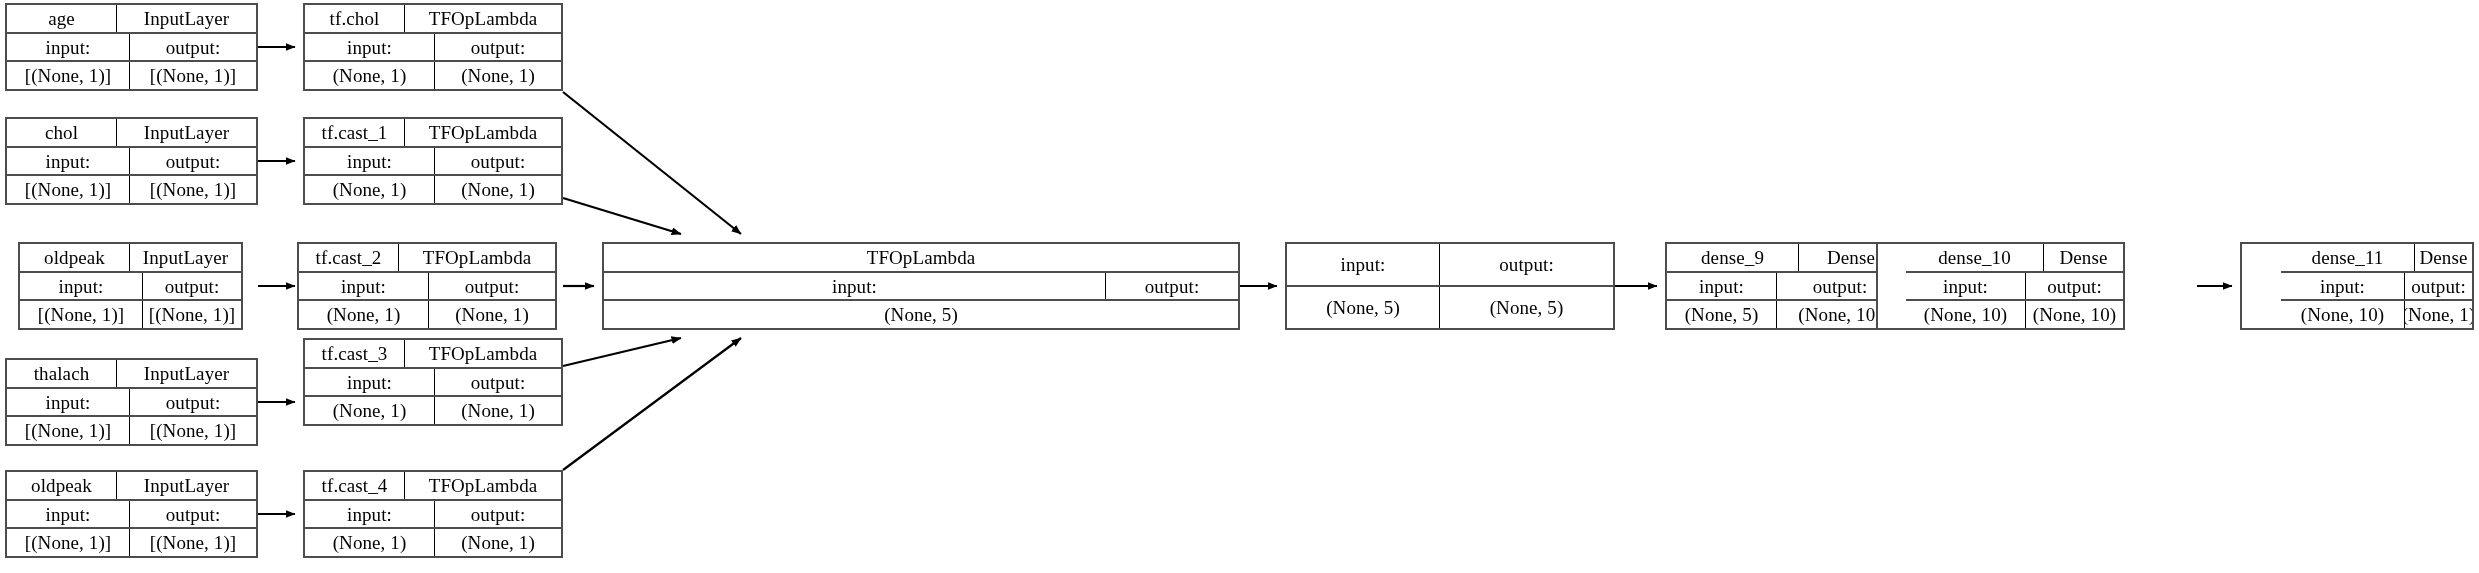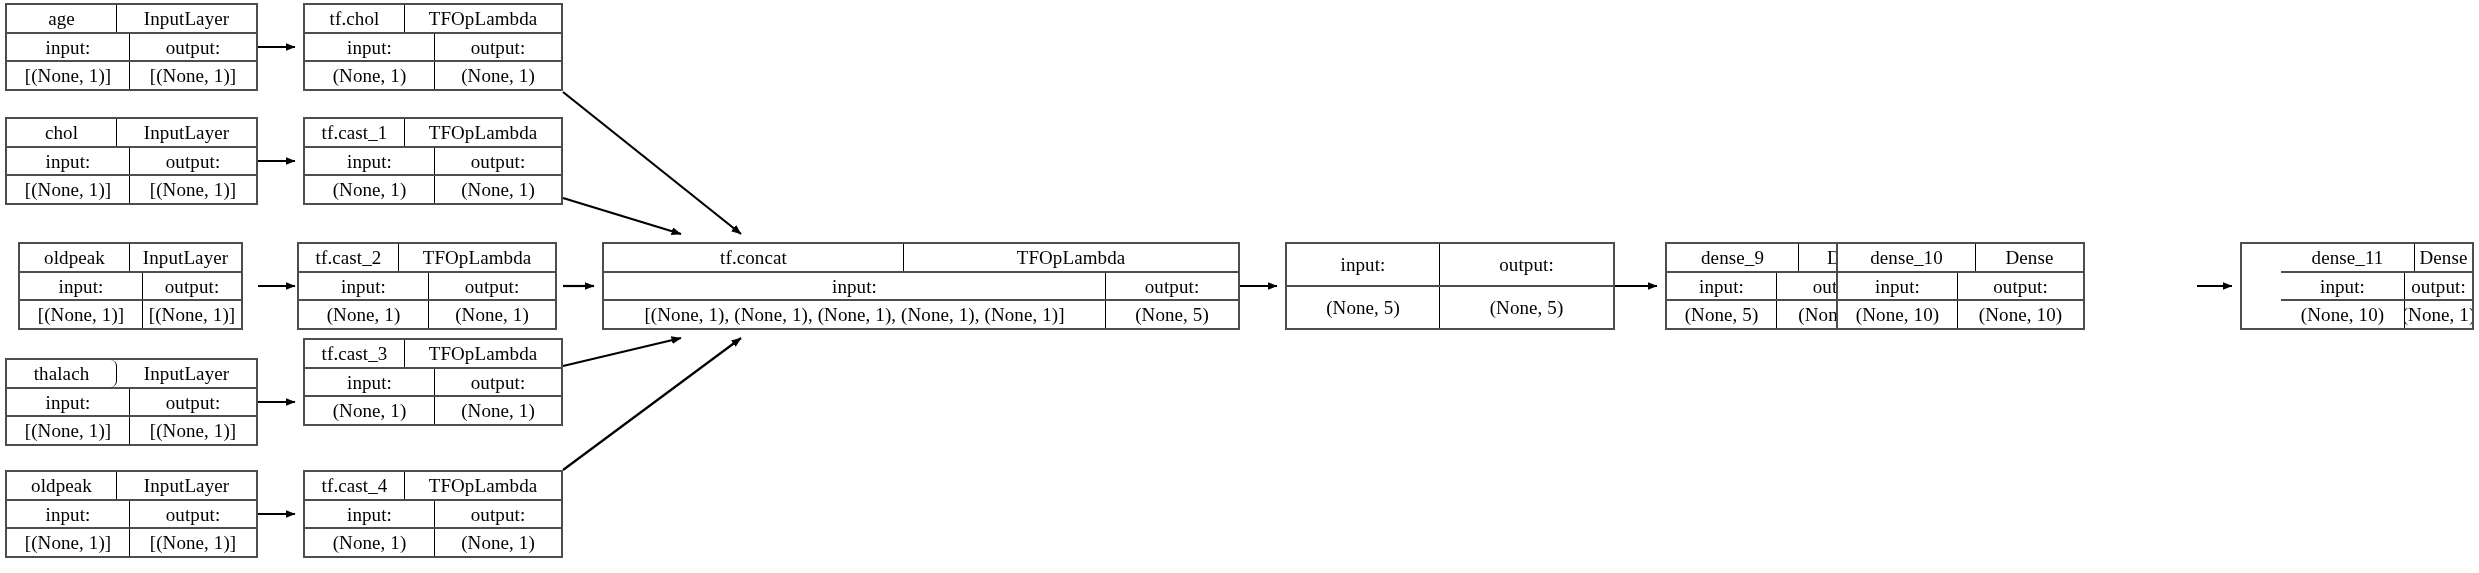--- a/index.html
+++ b/index.html
@@ -130,21 +130,21 @@
           <div class="cell div" style="width: 130px; flex: 0 0 130px;">input:</div>
           <div class="cell" style="flex: 1 1 auto;">output:</div>
         </div>
         <div class="row r3">
           <div class="cell div" style="width: 130px; flex: 0 0 130px;">(None, 1)</div>
           <div class="cell" style="flex: 1 1 auto;">(None, 1)</div>
         </div>
       </div>
       <div class="node" style="left: 5px; top: 358px; width: 253px; height: 88px;">
         <div class="row r1">
-          <div class="cell div" style="width: 110px; flex: 0 0 110px; border-radius: 6px;">thalach</div>
+          <div class="cell div" style="width: 110px; flex: 0 0 110px;">thalach</div>
           <div class="cell" style="flex: 1 1 auto;">InputLayer</div>
         </div>
         <div class="row r2">
           <div class="cell div" style="width: 123px; flex: 0 0 123px;">input:</div>
           <div class="cell" style="flex: 1 1 auto;">output:</div>
         </div>
         <div class="row r3">
           <div class="cell div" style="width: 123px; flex: 0 0 123px;">[(None, 1)]</div>
           <div class="cell" style="flex: 1 1 auto;">[(None, 1)]</div>
         </div>
@@ -186,29 +186,27 @@
           <div class="cell div" style="width: 130px; flex: 0 0 130px;">input:</div>
           <div class="cell" style="flex: 1 1 auto;">output:</div>
         </div>
         <div class="row r3">
           <div class="cell div" style="width: 130px; flex: 0 0 130px;">(None, 1)</div>
           <div class="cell" style="flex: 1 1 auto;">(None, 1)</div>
         </div>
       </div>
       <div class="node" style="left: 602px; top: 242px; width: 638px; height: 88px;">
         <div class="row r1">
-          <div class="cell div" style="width: 300px; flex: 0 0 300px;">tf.concat</div>
           <div class="cell" style="flex: 1 1 auto;">TFOpLambda</div>
         </div>
         <div class="row r2">
           <div class="cell div" style="width: 502px; flex: 0 0 502px;">input:</div>
           <div class="cell" style="flex: 1 1 auto;">output:</div>
         </div>
         <div class="row r3">
-          <div class="cell div" style="width: 502px; flex: 0 0 502px;">[(None, 1), (None, 1), (None, 1), (None, 1), (None, 1)]</div>
           <div class="cell" style="flex: 1 1 auto;">(None, 5)</div>
         </div>
       </div>
       <div class="node" style="left: 1285px; top: 242px; width: 330px; height: 88px;">
         <div class="row r2">
           <div class="cell div" style="width: 153px; flex: 0 0 153px;">input:</div>
           <div class="cell" style="flex: 1 1 auto;">output:</div>
         </div>
         <div class="row r3">
           <div class="cell div" style="width: 153px; flex: 0 0 153px;">(None, 5)</div>
@@ -222,21 +220,21 @@
         </div>
         <div class="row r2">
           <div class="cell div" style="width: 110px; flex: 0 0 110px;">input:</div>
           <div class="cell" style="flex: 1 1 auto;">output:</div>
         </div>
         <div class="row r3">
           <div class="cell div" style="width: 110px; flex: 0 0 110px;">(None, 5)</div>
           <div class="cell" style="flex: 1 1 auto;">(None, 10)</div>
         </div>
       </div>
-      <div class="node" style="left: 1836px; top: 242px; width: 249px; height: 88px;">
+      <div class="node" style="left: 1876px; top: 242px; width: 249px; height: 88px; padding-left: 28px;">
         <div class="row r1">
           <div class="cell div" style="width: 138px; flex: 0 0 138px;">dense_10</div>
           <div class="cell" style="flex: 1 1 auto;">Dense</div>
         </div>
         <div class="row r2">
           <div class="cell div" style="width: 120px; flex: 0 0 120px;">input:</div>
           <div class="cell" style="flex: 1 1 auto;">output:</div>
         </div>
         <div class="row r3">
           <div class="cell div" style="width: 120px; flex: 0 0 120px;">(None, 10)</div>

